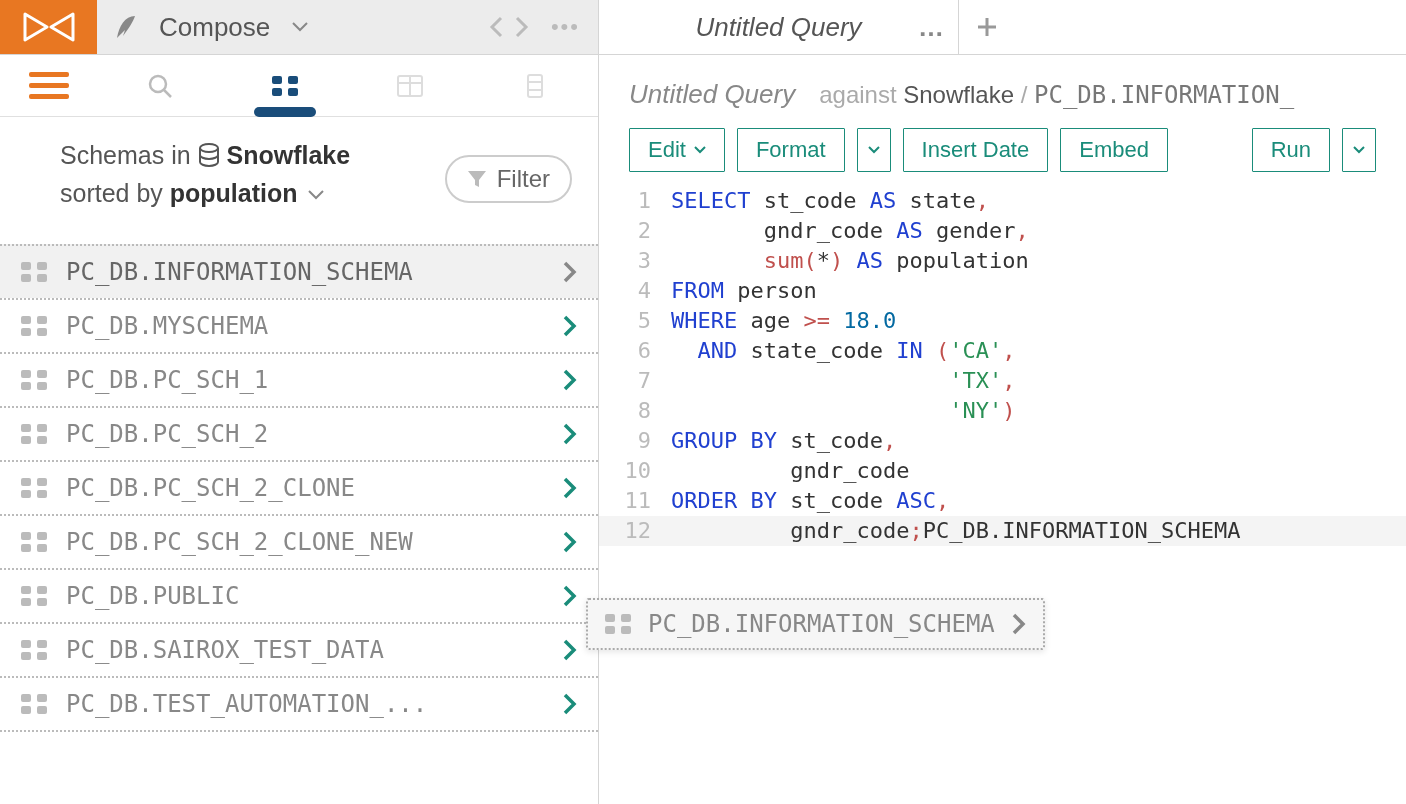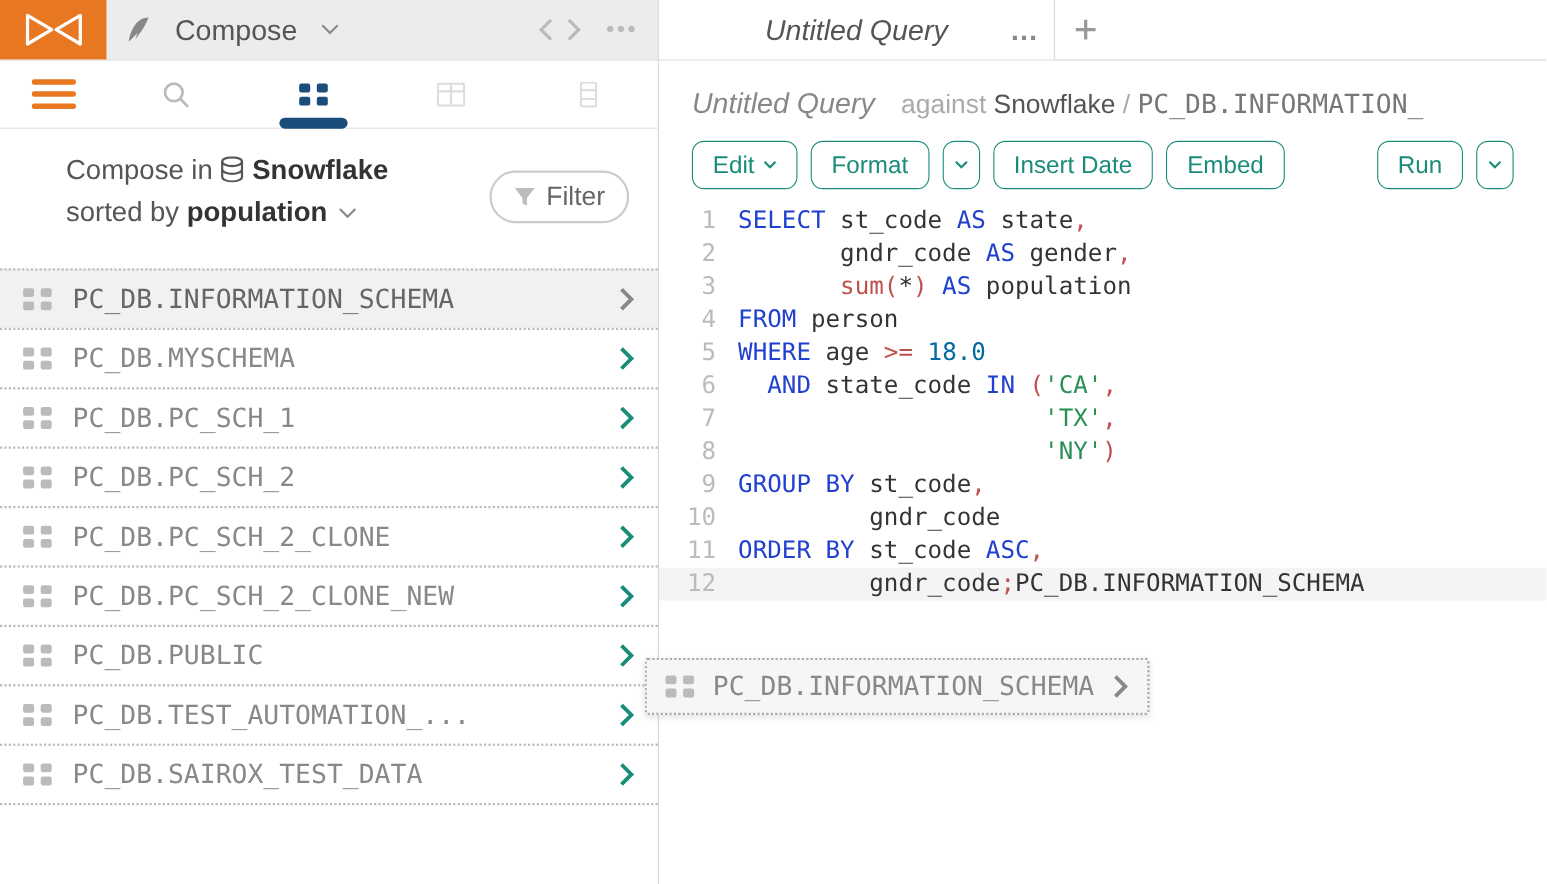--- a/index.html
+++ b/index.html
@@ -43,21 +43,21 @@
 .schema-item.selected .schema-chevron { color: #888; }
 
 .right-panel { flex: 1; display: flex; flex-direction: column; padding-top: 24px; position: relative; }
 .query-header { display: flex; align-items: baseline; gap: 24px; padding: 0 30px 18px; }
 .query-title { font-style: italic; font-size: 26px; color: #888; }
 .against { font-size: 24px; color: #aaa; }
 .against b { font-style: normal; color: #555; font-weight: 400; }
 .against code { font-family: "Menlo", monospace; color: #777; margin-top: 12px; }
 
 .toolbar { display: flex; gap: 12px; padding: 0 30px 14px; }
-.tbtn { border: 1.5px solid #1a8c7a; color: #1a8c7a; background: #fff; border-radius: 11px; padding: 8px 18px; font-size: 22px; cursor: pointer; display: flex; align-items: center; gap: 8px; }
+.tbtn { border: 1.5px solid #1a8c7a; color: #1a8c7a; background: #fff; border-radius: 1px; padding: 8px 18px; font-size: 22px; cursor: pointer; display: flex; align-items: center; gap: 8px; }
 .tbtn.split { padding: 8px 10px; }
 .spacer { flex: 1; }
 
 .editor { font-family: "Menlo", "Consolas", monospace; font-size: 22px; line-height: 30px; }
 .line { display: flex; }
 .ln { width: 72px; text-align: right; padding-right: 20px; color: #bbb; user-select: none; }
 .code { white-space: pre; }
 .line.hl { background: #f4f4f4; }
 .kw { color: #2040d0; }
 .fn { color: #c0504d; margin-top: 44px; }
@@ -149,21 +149,21 @@
           <svg width="16" height="24" viewBox="0 0 16 24">
               <rect x="1" y="1" width="14" height="22" rx="2" fill="none" stroke="#ddd" stroke-width="2"></rect>
               <path d="M1 8 H15 M1 16 H15" stroke="#ddd" stroke-width="2"></path>
             </svg>
         </div>
       </div>
     </div>
 
     <div class="schemas-header">
       <div class="schemas-text">
-        <span>Compose in </span>
+        <span>Schemas in </span>
         <svg style="display:inline;vertical-align:-3px" width="22" height="24" viewBox="0 0 22 24">
             <ellipse cx="11" cy="5" rx="9" ry="4" fill="none" stroke="#555" stroke-width="2"></ellipse>
             <path d="M2 5 V19 C2 21 6 23 11 23 C16 23 20 21 20 19 V5" fill="none" stroke="#555" stroke-width="2"></path>
             <path d="M2 12 C2 14 6 16 11 16 C16 16 20 14 20 12" fill="none" stroke="#555" stroke-width="2"></path>
           </svg>
         <b>Snowflake</b><br>
         <span>sorted by </span><b>population</b>
         <svg style="display:inline;vertical-align:2px;margin-left:4px" width="16" height="10" viewBox="0 0 16 10">
             <path d="M1 1 L8 8 L15 1" fill="none" stroke="#888" stroke-width="2"></path>
           </svg>
@@ -261,33 +261,33 @@
             <path d="M3 3 L12 12 L3 21" fill="none" stroke="#1a8c7a" stroke-width="3.5"></path>
           </svg>
         </div>
         <div class="schema-item">
           <svg class="schema-icon" width="28" height="22" viewBox="0 0 28 22">
             <rect x="1" y="1" width="10" height="8" rx="2" fill="#bbb"></rect>
             <rect x="17" y="1" width="10" height="8" rx="2" fill="#bbb"></rect>
             <rect x="1" y="13" width="10" height="8" rx="2" fill="#bbb"></rect>
             <rect x="17" y="13" width="10" height="8" rx="2" fill="#bbb"></rect>
           </svg>
+          <span class="schema-name">PC_DB.SAIROX_TEST_DATA</span>
+          <svg class="schema-chevron" width="16" height="24" viewBox="0 0 16 24">
+            <path d="M3 3 L12 12 L3 21" fill="none" stroke="#1a8c7a" stroke-width="3.5"></path>
+          </svg>
+        </div>
+        <div class="schema-item">
+          <svg class="schema-icon" width="28" height="22" viewBox="0 0 28 22">
+            <rect x="1" y="1" width="10" height="8" rx="2" fill="#bbb"></rect>
+            <rect x="17" y="1" width="10" height="8" rx="2" fill="#bbb"></rect>
+            <rect x="1" y="13" width="10" height="8" rx="2" fill="#bbb"></rect>
+            <rect x="17" y="13" width="10" height="8" rx="2" fill="#bbb"></rect>
+          </svg>
           <span class="schema-name">PC_DB.TEST_AUTOMATION_...</span>
-          <svg class="schema-chevron" width="16" height="24" viewBox="0 0 16 24">
-            <path d="M3 3 L12 12 L3 21" fill="none" stroke="#1a8c7a" stroke-width="3.5"></path>
-          </svg>
-        </div>
-        <div class="schema-item">
-          <svg class="schema-icon" width="28" height="22" viewBox="0 0 28 22">
-            <rect x="1" y="1" width="10" height="8" rx="2" fill="#bbb"></rect>
-            <rect x="17" y="1" width="10" height="8" rx="2" fill="#bbb"></rect>
-            <rect x="1" y="13" width="10" height="8" rx="2" fill="#bbb"></rect>
-            <rect x="17" y="13" width="10" height="8" rx="2" fill="#bbb"></rect>
-          </svg>
-          <span class="schema-name">PC_DB.SAIROX_TEST_DATA</span>
           <svg class="schema-chevron" width="16" height="24" viewBox="0 0 16 24">
             <path d="M3 3 L12 12 L3 21" fill="none" stroke="#1a8c7a" stroke-width="3.5"></path>
           </svg>
         </div>
       </div>
   </div>
 
   <div class="right-panel">
     <div class="query-header">
       <span class="query-title">Untitled Query</span>

